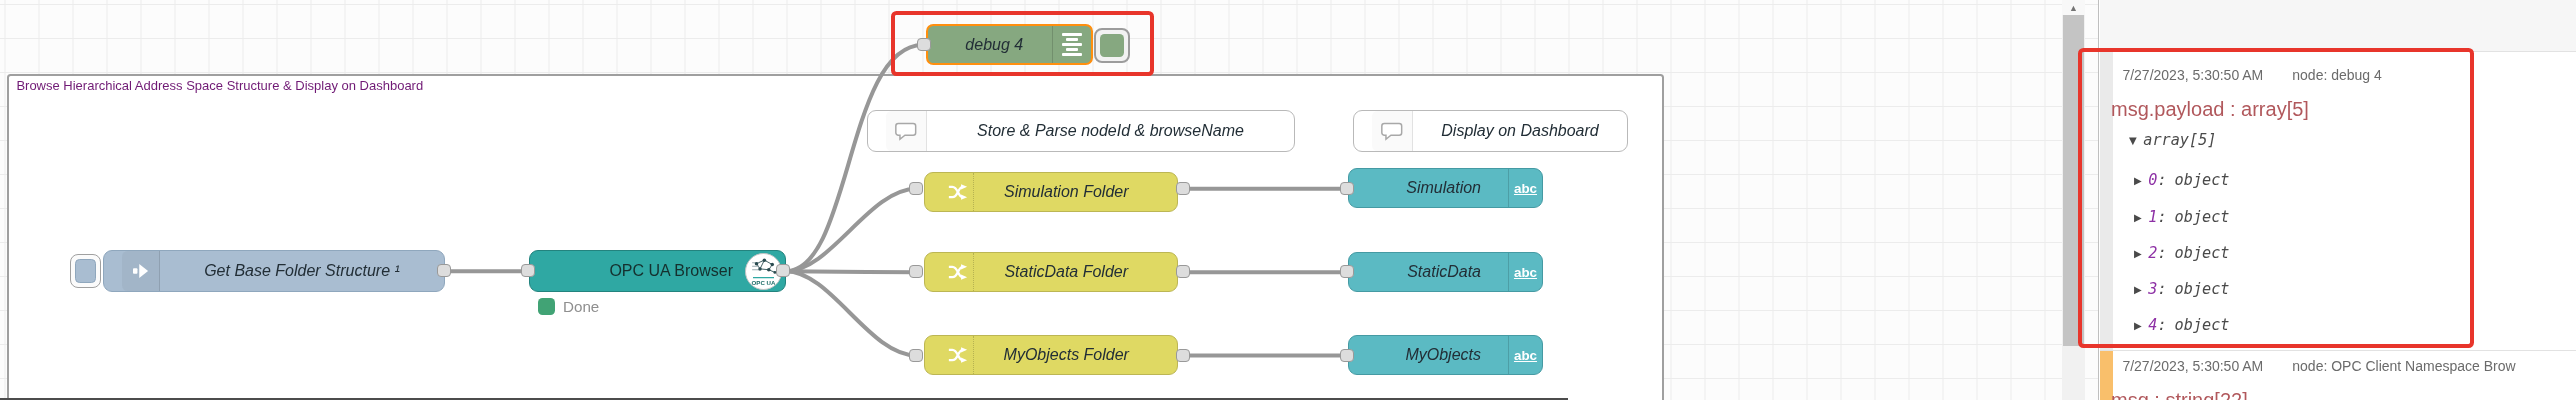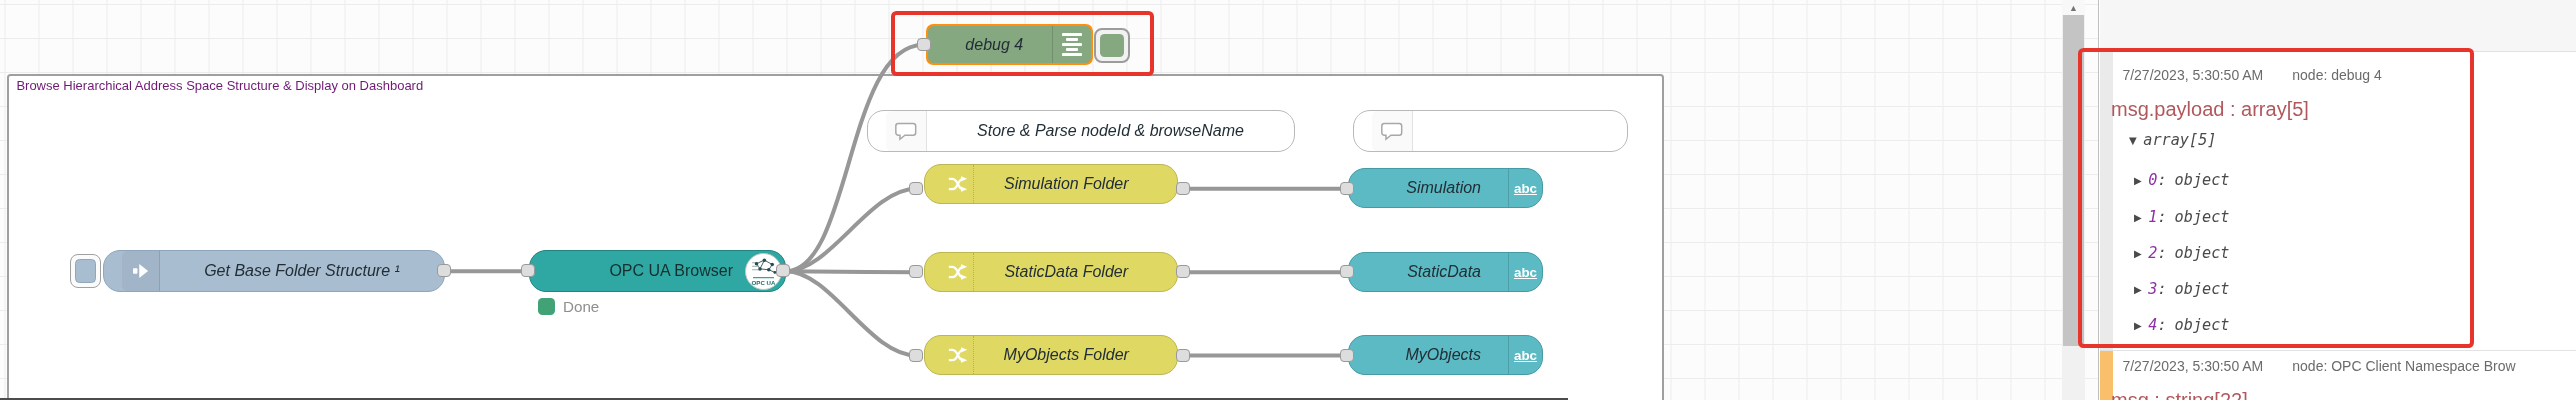--- a/index.html
+++ b/index.html
@@ -22,21 +22,21 @@
     position:absolute;left:7.2px;top:74px;width:1657px;height:340px;
     background:#fff;border:2.2px solid var(--group-border);border-radius:3.6px;z-index:1;
   }
   .group-label{
     position:absolute;left:7.2px;top:1.8px;font-size:13px;color:#701a75;white-space:nowrap;
   }
   svg.wires{position:absolute;left:0;top:0;z-index:2;}
   
   .node{
     position:absolute;z-index:3;display:flex;align-items:center;
-    border-radius:17px;border:1.3px solid #888;height:42px;
+    border-radius:9px;border:1.3px solid #888;height:42px;
     font-size:16px;font-style:italic;color:#222e36;white-space:nowrap;
   }
   .port{
     position:absolute;z-index:4;width:14.3px;height:13.4px;border-radius:4px;
     background:var(--port-fill);border:1.3px solid var(--port-border);
   }
   .icon-cell{display:flex;align-items:center;justify-content:center;height:100%;margin-left:18px;}
   
   .comment{
     background:#fff;border:1.8px solid var(--comment-border);height:42px;
@@ -141,20 +141,21 @@
       </div>
       <div class="lbl">Store &amp; Parse nodeId &amp; browseName</div>
     </div>
 
     <div class="node comment" style="left:1353px;top:110px;width:275px;">
       <div class="icon-cell">
         <svg width="21.5" height="20" viewBox="0 0 26 24">
             <path d="M4 3 h18 a3 3 0 0 1 3 3 v8 a3 3 0 0 1 -3 3 h-10 l-6 5 v-5 h-2 a3 3 0 0 1 -3 -3 v-8 a3 3 0 0 1 3 -3z" fill="#fff" stroke="#a8a8a8" stroke-width="1.8"></path>
           </svg>
       </div>
+      <div class="lbl">Display on Dashboard</div>
     </div>
 
     <div class="inject-button">
         <div class="inner"></div>
       </div>
     <div class="node opc-body">
       <div class="lbl">OPC UA Browser</div>
       <div class="opc-circle">
         <svg width="35" height="35" viewBox="0 0 40 40" style="font-size:18px">
           <g stroke="#2a4b50" stroke-width="1" fill="none">
@@ -198,21 +199,21 @@
       <div class="lbl">debug 4</div>
       <div class="icon-cell">
         <div class="debug-bar" style="width:20px"></div>
         <div class="debug-bar" style="width:12.5px"></div>
         <div class="debug-bar" style="width:20px"></div>
         <div class="debug-bar" style="width:12.5px"></div>
         <div class="debug-bar" style="width:20px"></div>
       </div>
     </div>
 
-    <div class="node switch-node" style="top:164px;">
+    <div class="node switch-node" style="top:172px;">
       <div class="icon-cell">
         <svg width="20" height="18" viewBox="0 0 23 20">
             <g stroke="#fff" stroke-width="2.6" fill="none">
               <path d="M1 4 h4 c7 0 6 12 12 12"></path>
               <path d="M1 16 h4 c7 0 6 -12 12 -12"></path>
             </g>
             <g fill="#fff">
               <path d="M15 1 l7 3 -7 3z"></path>
               <path d="M15 13 l7 3 -7 3z"></path>
             </g>

